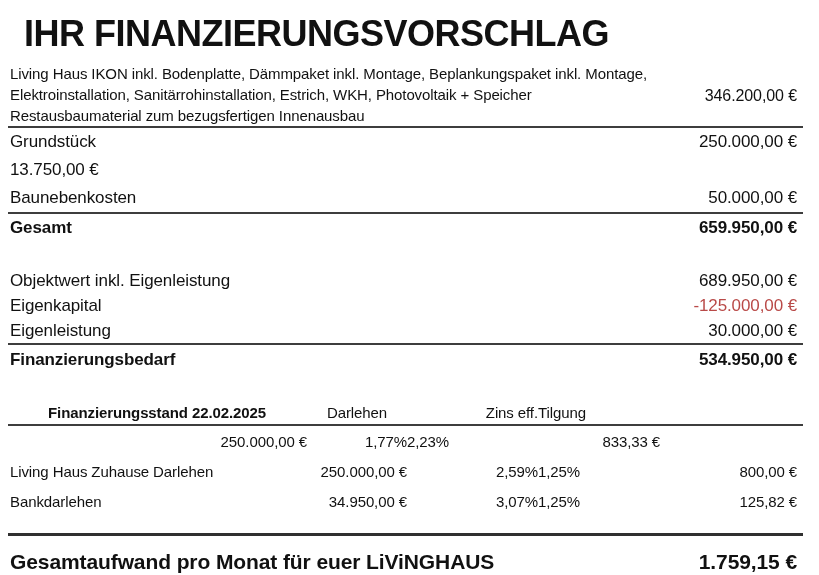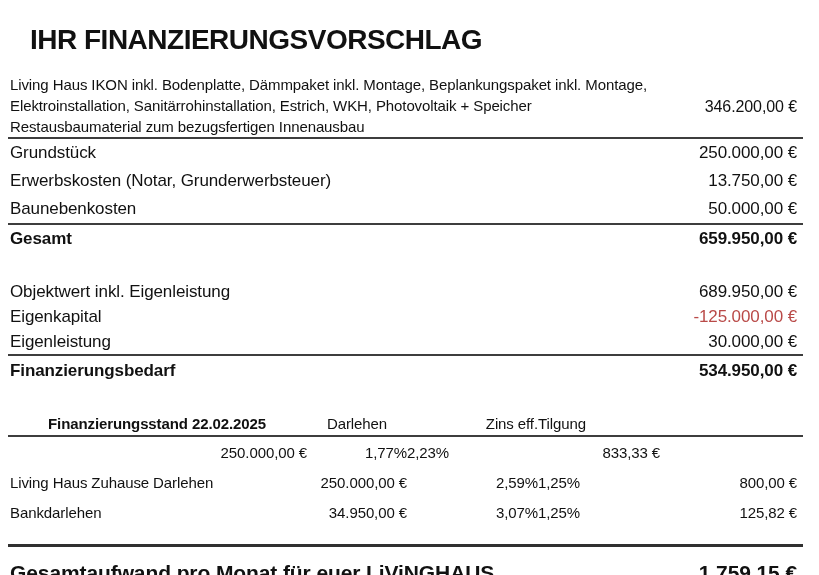--- a/index.html
+++ b/index.html
@@ -15,24 +15,24 @@
     color:var(--text);
     letter-spacing:-0.1px;
   }
   .page{
     box-sizing:border-box;
     width:819px;height:575px;
     padding:0 22px 0 10px;
     position:relative;
   }
   .title{
-    font-size:28px;
+    font-size:36px;
     font-weight:bold;
     letter-spacing:-0.5px;
-    margin:16px;
+    margin:10px;
     padding:6px 0 0 4px;
     height:36px;
     line-height:36px;
     white-space:nowrap;
   }
   .intro{
     position:relative;
     margin-top:11px;
     font-size:15px;
     line-height:21px;
@@ -113,21 +113,20 @@
     <div class="intro-amount">346.200,00 €</div>
   </div>
 
   <div class="divider"></div>
 
   <div class="row">
     <span class="label">Grundstück</span>
     <span class="value">250.000,00 €</span>
   </div>
   <div class="row">
-    <span class="label">Erwerbskosten (Notar, Grunderwerbsteuer)</span>
     <span class="value">13.750,00 €</span>
   </div>
   <div class="row">
     <span class="label">Baunebenkosten</span>
     <span class="value">50.000,00 €</span>
   </div>
 
   <div class="divider"></div>
 
   <div class="row bold">

